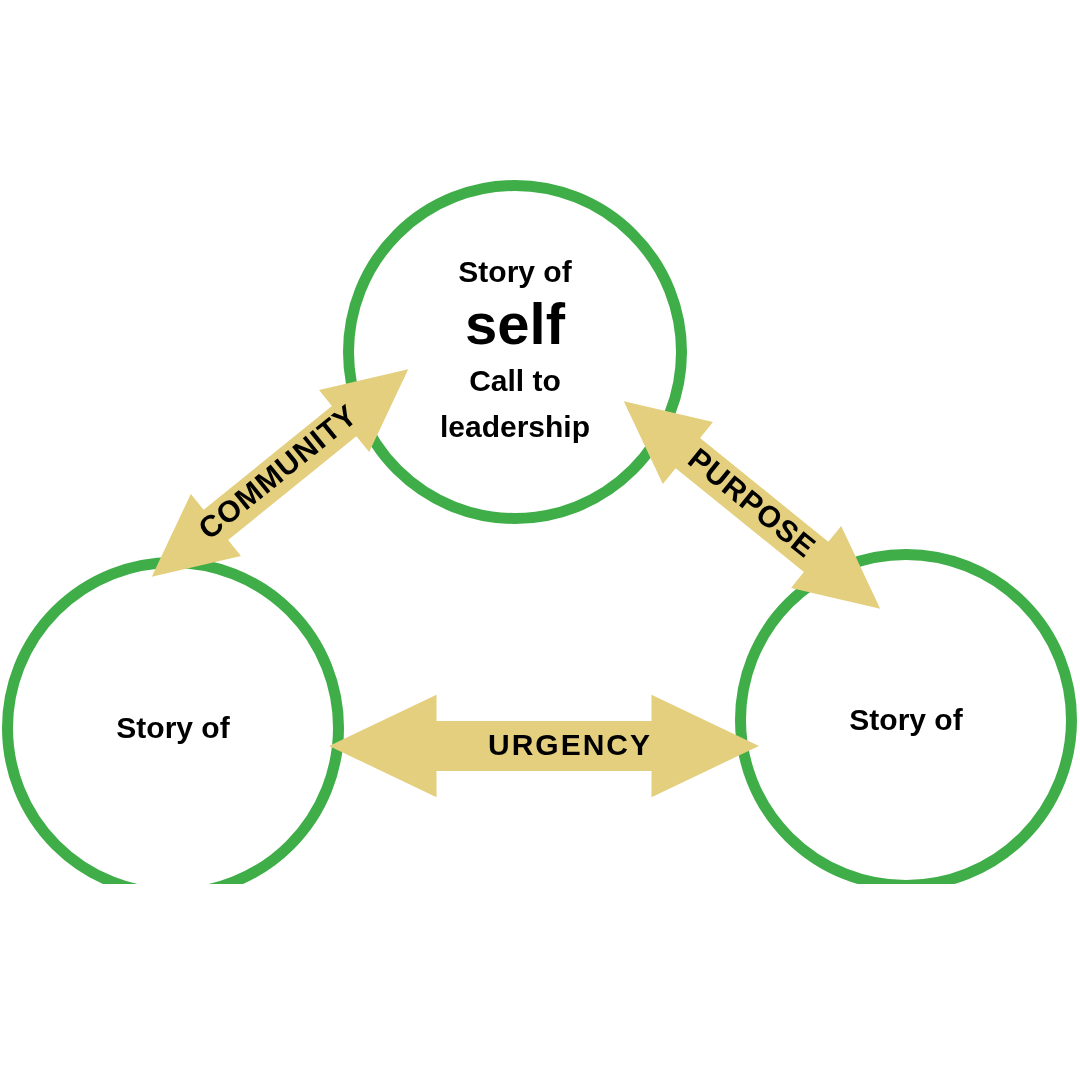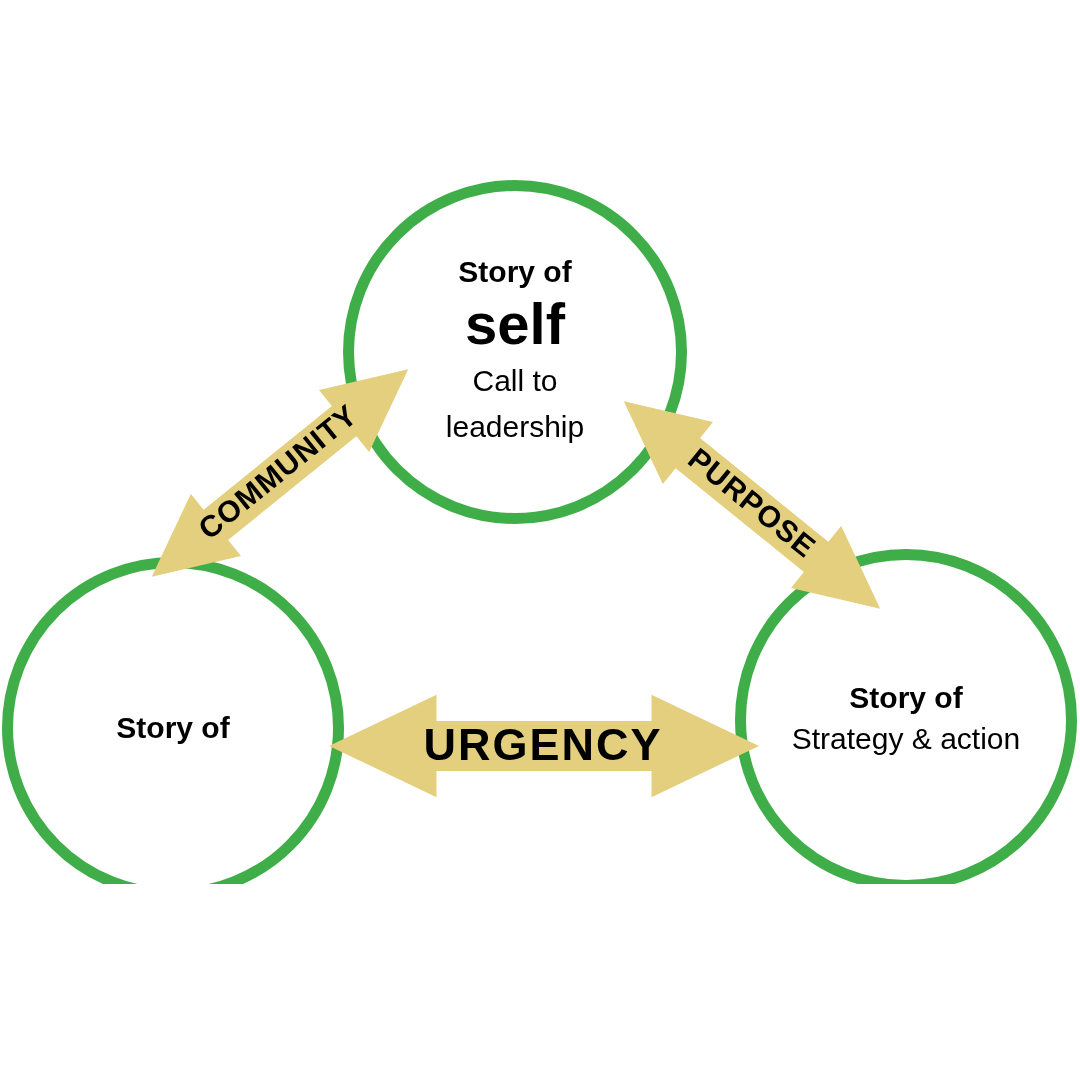--- a/index.html
+++ b/index.html
@@ -16,57 +16,56 @@
   
   .circle{position:absolute;border:11px solid var(--circle-stroke);border-radius:50%;
     background:var(--background);display:flex;flex-direction:column;align-items:center;
     justify-content:center;text-align:center;z-index:1;}
   .circle-self{left:343px;top:180px;width:344px;height:344px;}
   .circle-us{left:2px;top:557px;width:342px;height:342px;}
   .circle-now{left:735px;top:549px;width:342px;height:342px;}
   .circle .prefix{font-weight:bold;font-size:30px;line-height:1.25;}
   .circle .word{font-weight:bold;font-size:58px;line-height:1.15;}
   .circle .desc{font-size:30px;line-height:1.5;max-width:250px;}
-  .circle-self .desc{font-weight:normal;max-width:180px;line-height:1.55;}
+  .circle-self .desc{font-weight:bold;max-width:180px;line-height:1.55;}
 
   
   .arrow{position:absolute;color:var(--arrow-fill);z-index:2;}
   .arrow svg{display:block;width:100%;height:100%;}
   .arrow-community{left:115px;top:427px;width:330px;height:92px;transform:rotate(-39deg);}
   .arrow-purpose{left:587px;top:459px;width:330px;height:92px;transform:rotate(39deg);}
   .arrow-urgency{left:329px;top:687px;width:430px;height:118px;}
 
   
   .arrow-label{position:absolute;z-index:3;font-weight:bold;text-align:center;
     width:320px;letter-spacing:1px;}
   .label-community{left:278px;top:472px;font-size:30px;
     transform:translate(-50%,-50%) rotate(-39deg);}
   .label-purpose{left:752px;top:503px;font-size:30px;
     transform:translate(-50%,-50%) rotate(39deg);}
-  .label-urgency{left:543px;top:745px;font-size:45px;letter-spacing:2px;
+  .label-urgency{left:570px;top:745px;font-size:30px;letter-spacing:2px;
     transform:translate(-50%,-50%);}
 </style>
 </head>
 <body>
 
 <div class="canvas">
 
   <div class="circle circle-self">
     <div class="prefix">Story of</div>
     <div class="word">self</div>
     <div class="desc">Call to leadership</div>
   </div>
 
   <div class="circle circle-us">
     <div class="prefix">Story of</div>
   </div>
 
   <div class="circle circle-now">
     <div class="prefix">Story of</div>
-    <div class="desc">Strategy &amp; action</div>
   </div>
 
   <div class="arrow arrow-community">
     <svg viewBox="0 0 320 90" preserveAspectRatio="none">
       <polygon fill="currentColor" points="0,45 80,6 80,26 240,26 240,6 320,45 240,84 240,64 80,64 80,84"></polygon>
     </svg>
   </div>
 
   <div class="arrow arrow-purpose">
     <svg viewBox="0 0 320 90" preserveAspectRatio="none">

